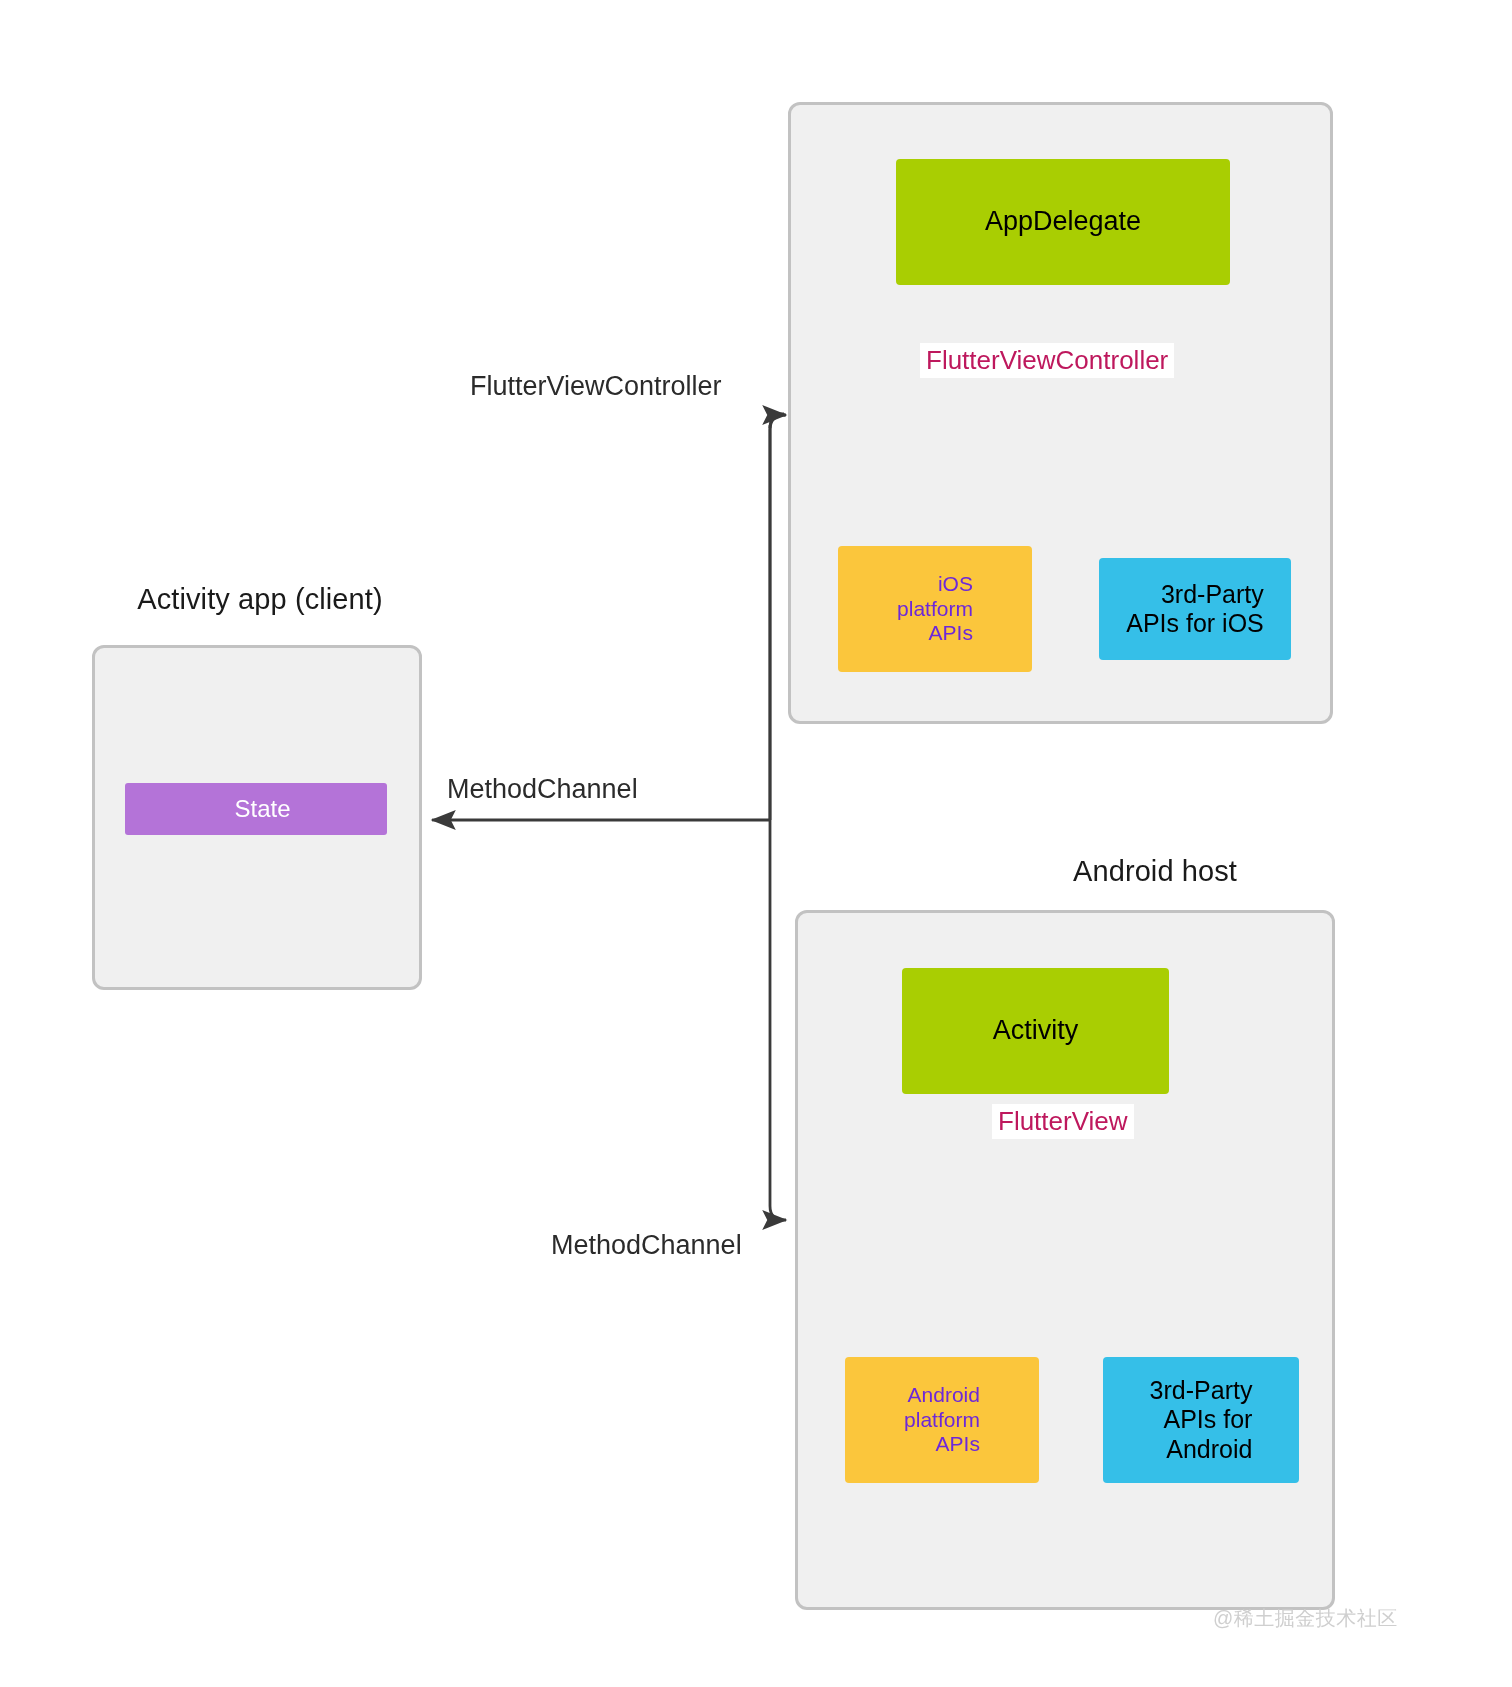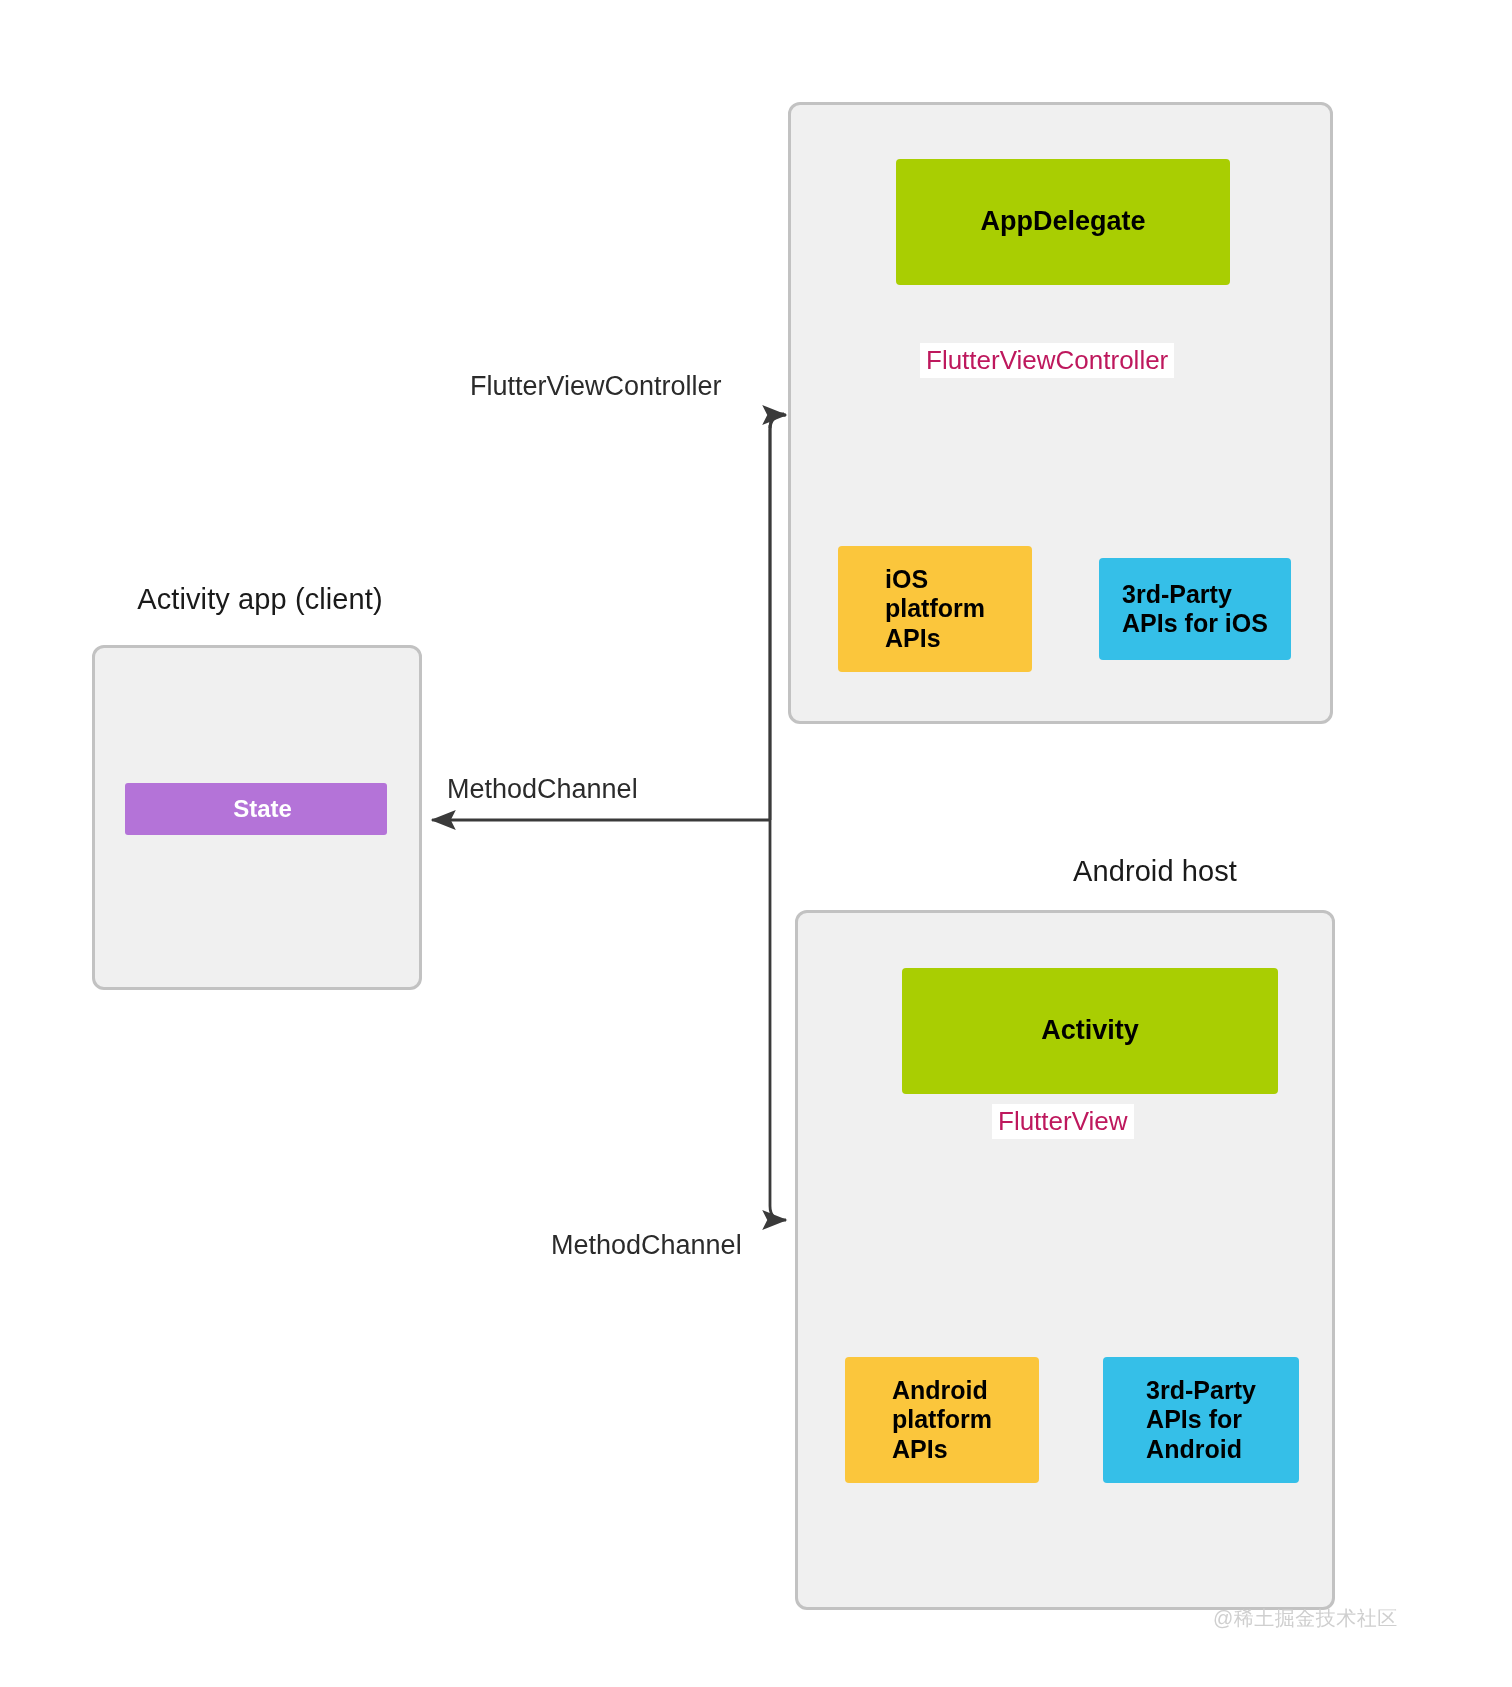--- a/index.html
+++ b/index.html
@@ -45,35 +45,35 @@
     letter-spacing: 0.1px;
     white-space: nowrap;
   }
   
   .node {
     position: absolute;
     box-sizing: border-box;
     display: flex;
     align-items: center;
     justify-content: center;
-    text-align: left;
-    font-weight: bold;
+    text-align: right;
+    font-weight: normal;
     border-radius: 4px;
     line-height: 1.18;
     white-space: pre-line;
   }
   .node.green {
     background: #a9ce02;
     color: #000000;
     font-size: 27px;
   }
   .node.orange {
     background: #fbc63c;
-    color: #000000;
-    font-size: 25px;
+    color: #6d28d9;
+    font-size: 21px;
   }
   .node.blue {
     background: #35bfe8;
     color: #000000;
     font-size: 25px;
   }
   .node.purple {
     background: #b473d8;
     color: #ffffff;
     font-size: 24px;
@@ -176,21 +176,21 @@
 APIs</div>
 
   <div class="node blue" style="left:1099px; top:558px; width:192px; height:102px;">3rd-Party
 APIs for iOS</div>
 
   <div class="group-title" style="left:996px; top:848px; width:318px; height:48px;
               display:flex; align-items:center; justify-content:center;">Android host</div>
 
   <div class="group-box" style="left:795px; top:910px; width:540px; height:700px;"></div>
 
-  <div class="node green" style="left:902px; top:968px; width:376px; height:126px;">Activity</div>
+  <div class="node green" style="left:902px; top:968px; width:267px; height:126px;">Activity</div>
 
   <div class="edge-label" style="left:992px; top:1104px;">FlutterView</div>
 
   <div class="node orange" style="left:845px; top:1357px; width:194px; height:126px;">Android
 platform
 APIs</div>
 
   <div class="node blue" style="left:1103px; top:1357px; width:196px; height:126px;">3rd-Party
 APIs for
 Android</div>

